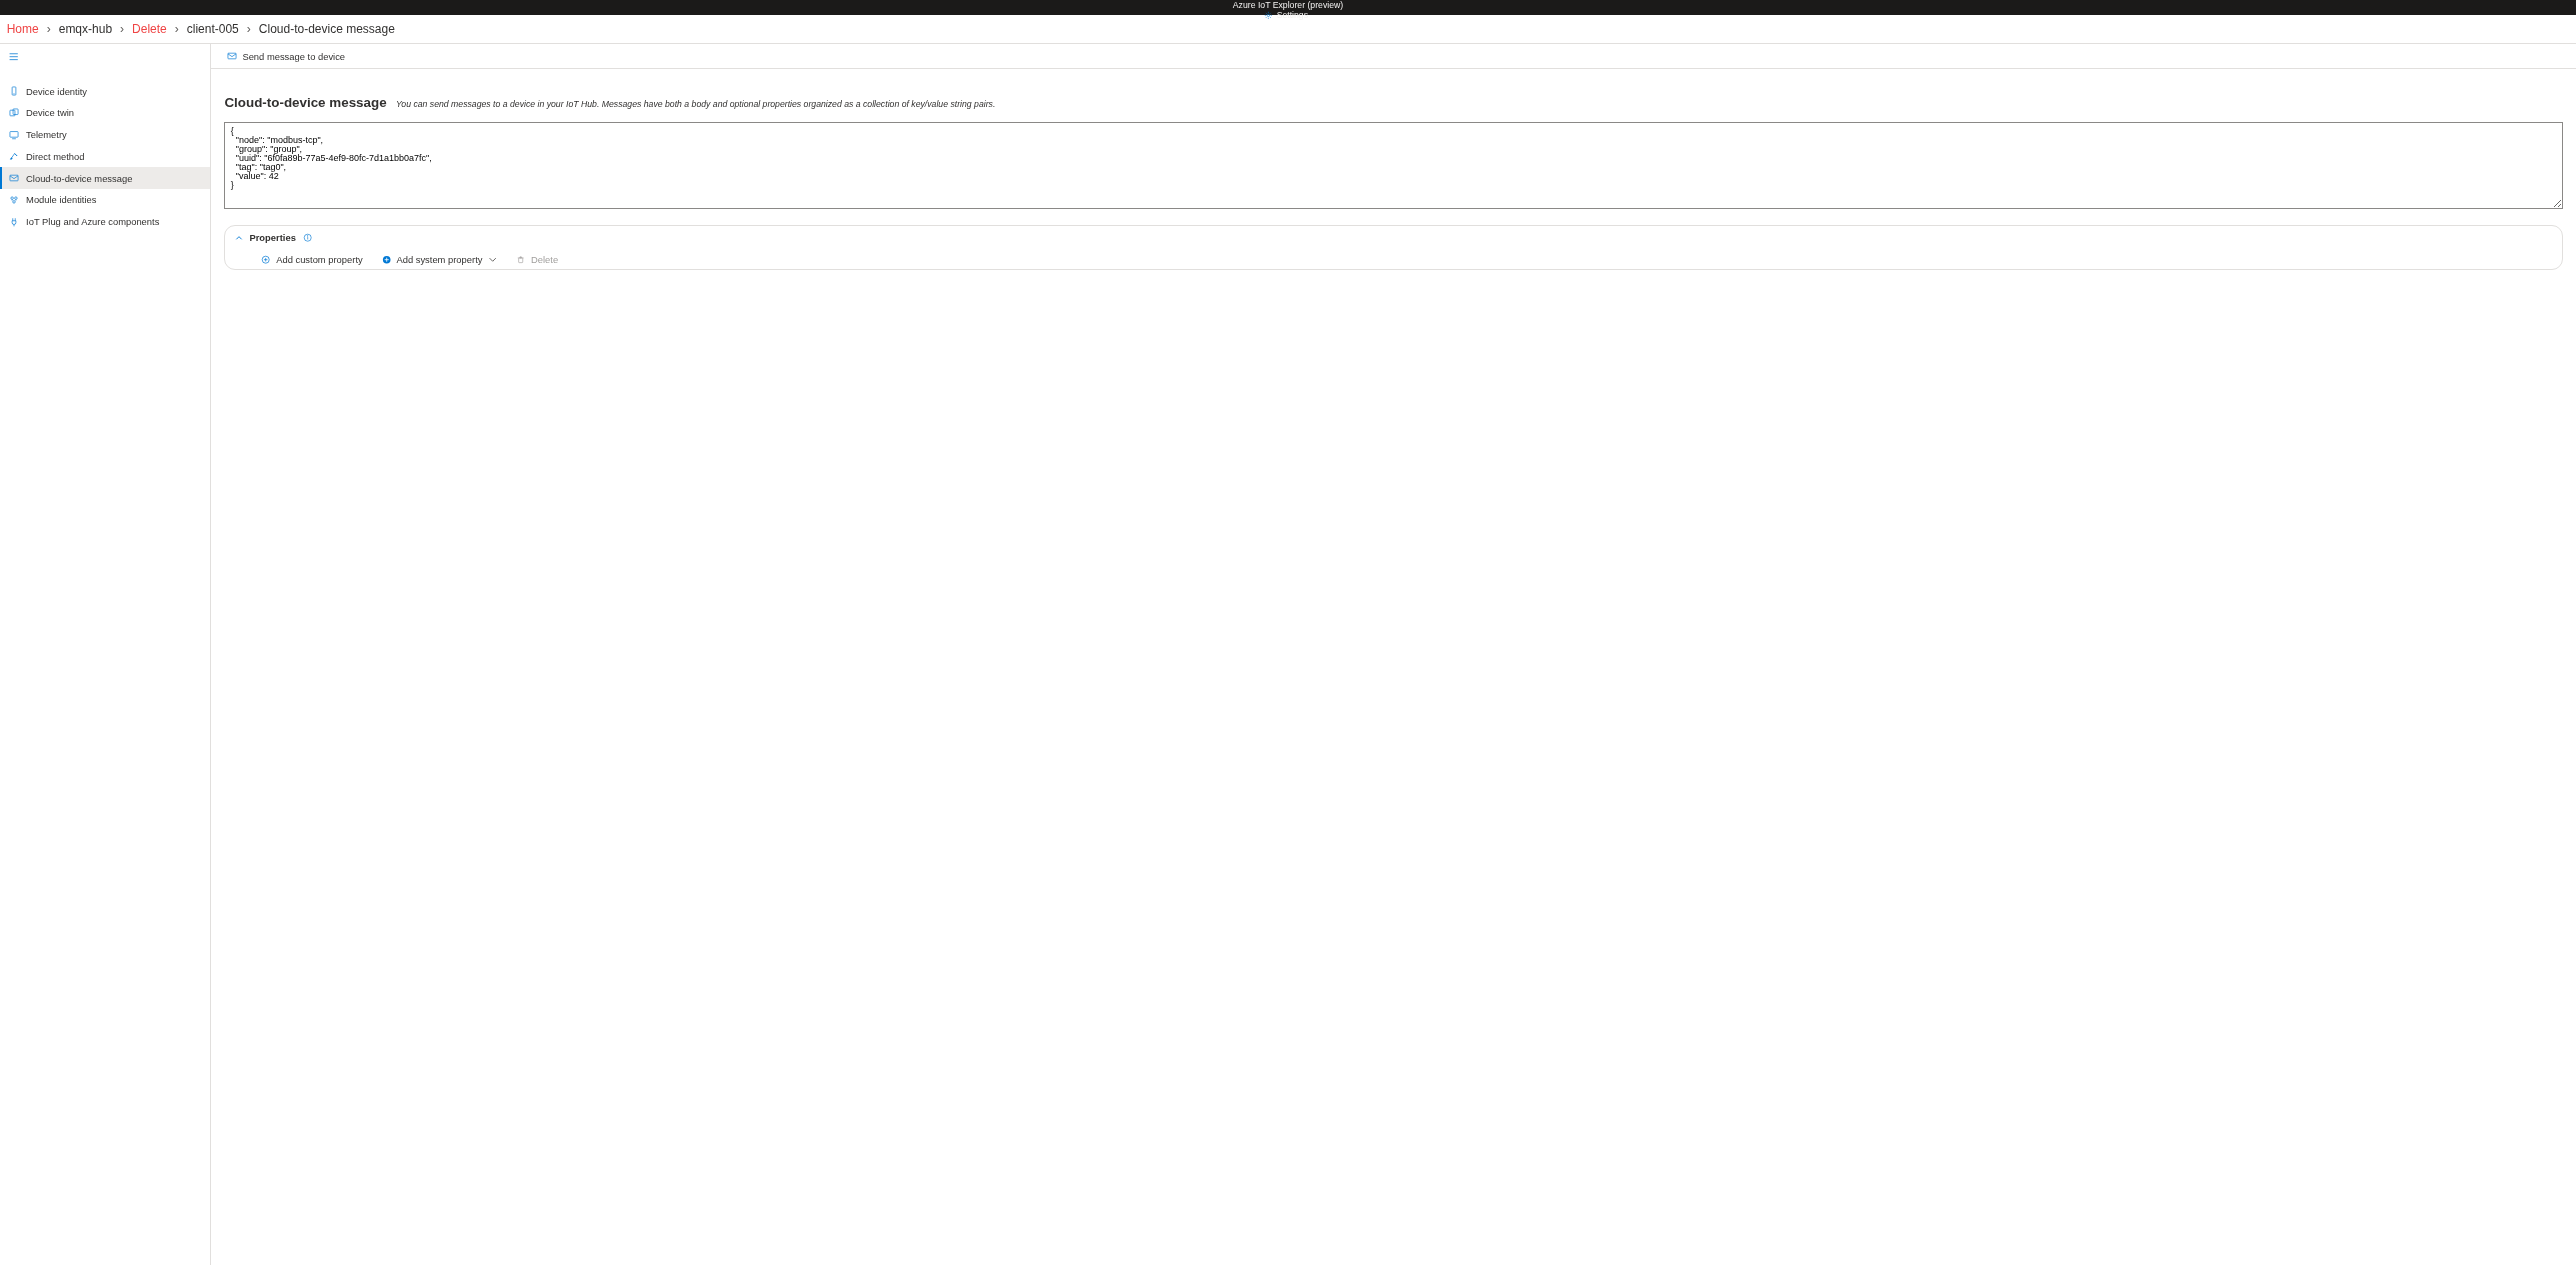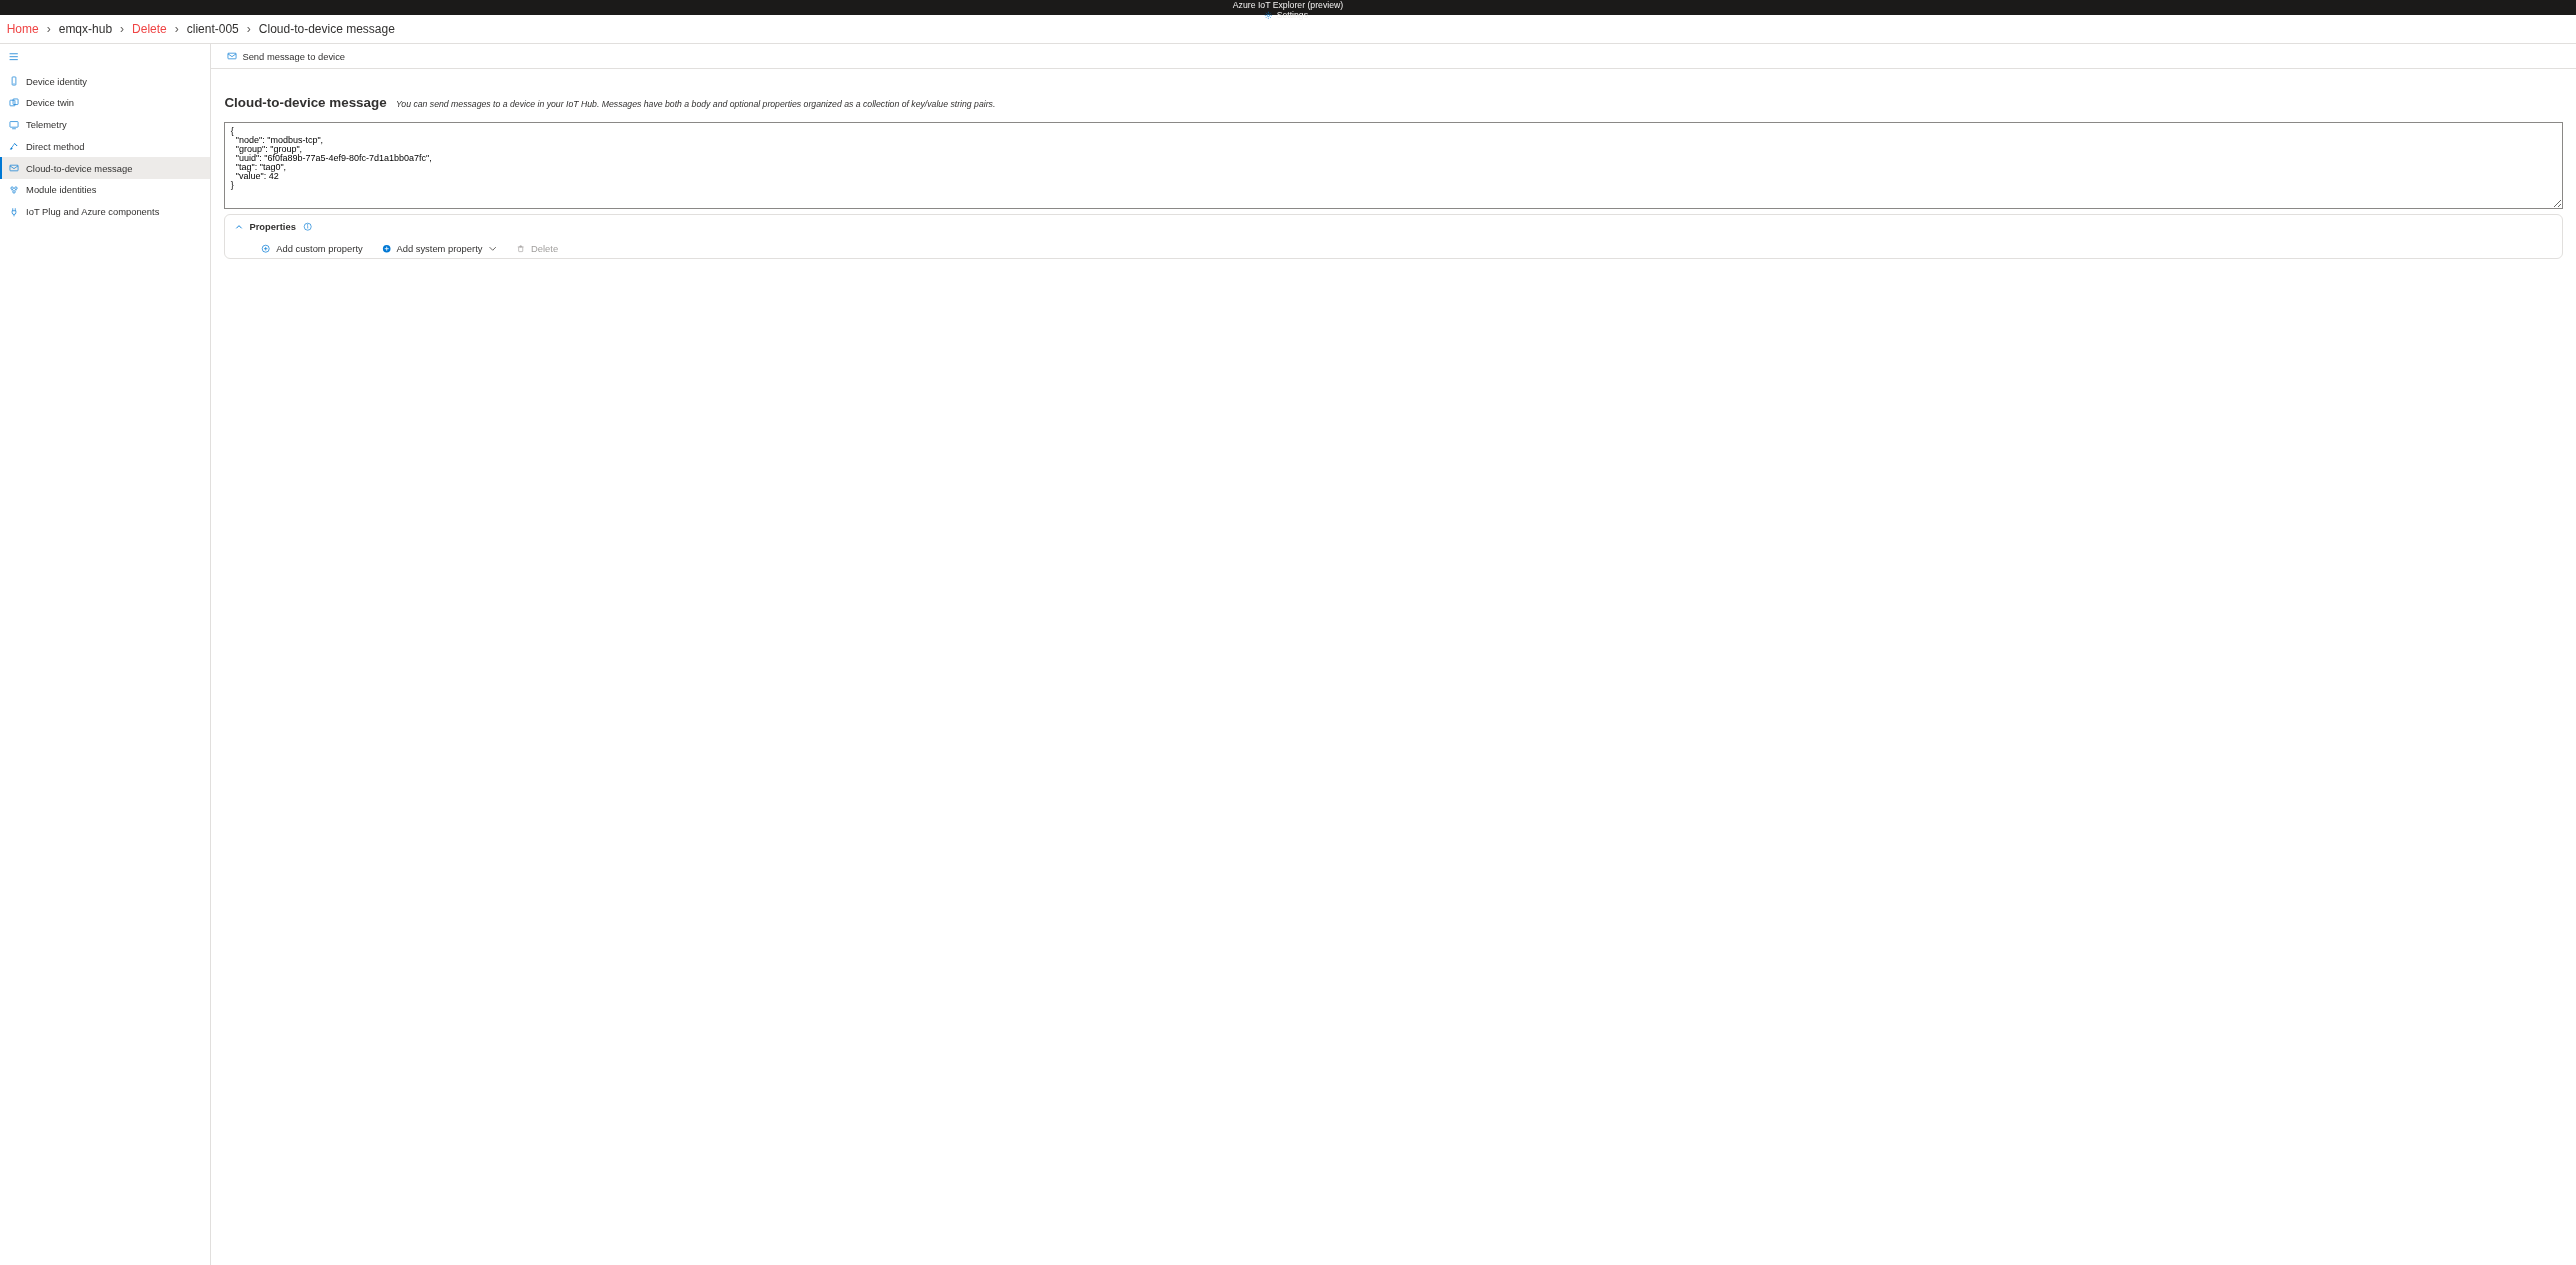--- a/index.html
+++ b/index.html
@@ -18,21 +18,21 @@
   .breadcrumb .sep { color: #605e5c; margin: 0 8px; }
   .breadcrumb span.current { color: #323130; }
 
   
   .body-row { display:flex; flex: 1; border-top: 0.7px solid #e1dfdd; min-height: 0; }
 
   
   .sidebar { width: 211px; border-right: 0.7px solid #e1dfdd; padding-top: 4px; }
   .sidebar .hamburger { padding: 4px 9.4px 4px 9.4px; cursor: pointer; }
   .sidebar .hamburger svg { width: 9.4px; height: 9.4px; }
-  .sidebar .nav { margin-top: 3px; }
+  .sidebar .nav { margin-top: 13px; }
   .sidebar .nav-item { display:flex; align-items:center; gap: 6.7px; padding: 5.4px 9.4px; cursor:pointer; color: #323130; font-size: 9.4px; }
   .sidebar .nav-item.active { background: #edebe9; border-left: 2px solid #0078d4; padding-left: 7.4px; }
   .sidebar .nav-item svg { width: 10px; height: 10px; flex-shrink: 0; }
 
   
   .main { flex:1; display:flex; flex-direction:column; min-width:0;gap:12px; }
   .command-bar { display:flex; align-items:center; gap: 6.7px; padding: 5.4px 16px; border-bottom: 0.7px solid #e1dfdd; height: 25.5px; }
   .command-bar svg { width:10px; height:10px; }
   .command-bar .cmd { display:flex; align-items:center; gap:5.4px; cursor:pointer; color:#323130; }
 
@@ -43,21 +43,21 @@
   .page-heading .subtitle { font-style: italic; color: #323130; font-size: 8.7px; }
 
   .field-label { display:flex; align-items:center; gap:4px; font-weight:600; font-size:9.4px; margin-bottom:4px; }
   .info-dot { width:9.4px; height:9.4px; color:#0078d4; }
 
   .msg-textarea { width:100%; height:87px; border:0.7px solid #8a8886; padding: 4px 5.4px; font-family: "Segoe UI", sans-serif; font-size: 9px; line-height: 1.0; resize: both; outline:none; }
 
   .checkbox-row { display:flex; align-items:center; gap:6.7px; margin-top: 8px; }
   .checkbox-box { width:12px; height:12px; border:0.7px solid #323130; display:inline-block; }
 
-  .properties-panel { border:0.7px solid #e1dfdd; margin-top: 3px; border-radius:6px; }
+  .properties-panel { border:0.7px solid #e1dfdd; margin-top: 14px; border-radius:11px; }
   .properties-header { padding: 6.7px 9.4px; display:flex; align-items:center; gap:6.7px; font-weight:600; }
   .properties-header svg.chev { width:8px; height:8px; color:#0078d4; }
   .properties-header .info-dot { width:9.4px; height:9.4px; }
 
   .prop-actions { display:flex; align-items:center; gap: 19px; padding: 4px 9.4px 4px 36px; }
   .prop-actions .act { display:flex; align-items:center; gap:5.4px; cursor:pointer; }
   .prop-actions .act.disabled { color:#a19f9d; cursor:default; }
   .prop-actions svg { width:9.4px; height:9.4px; }
   .plus-circle { color:#0078d4; }
 

